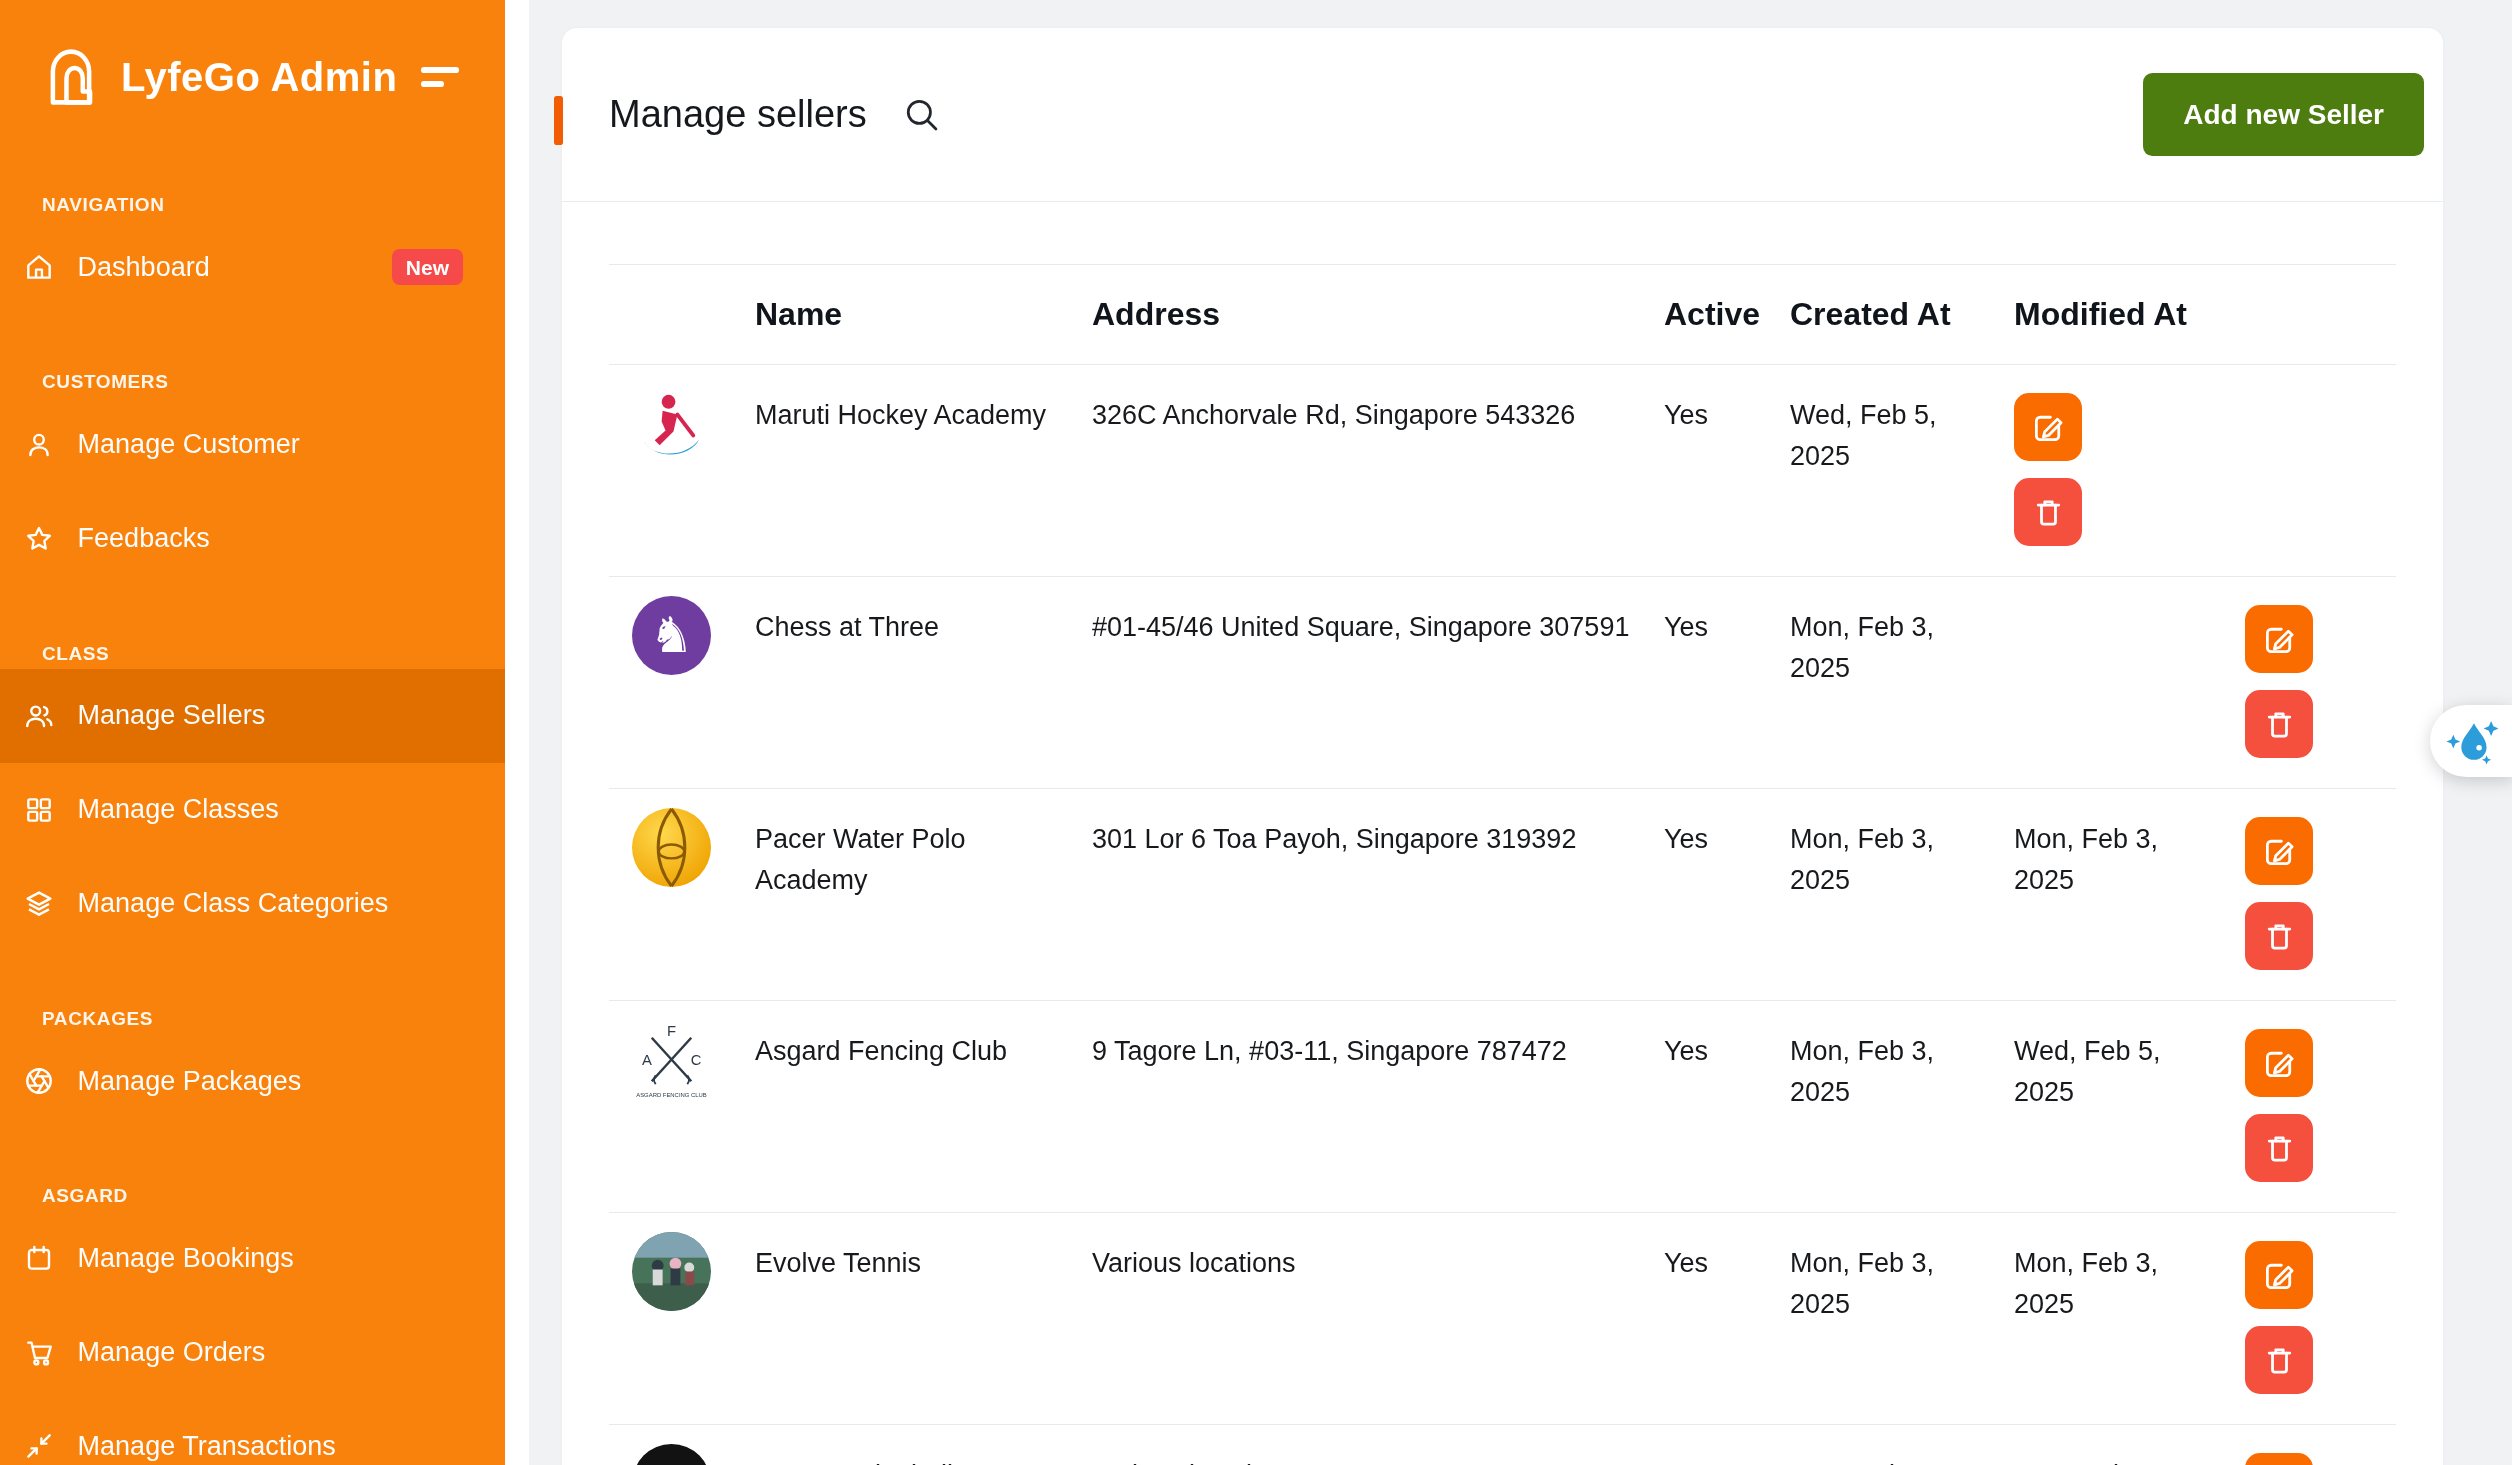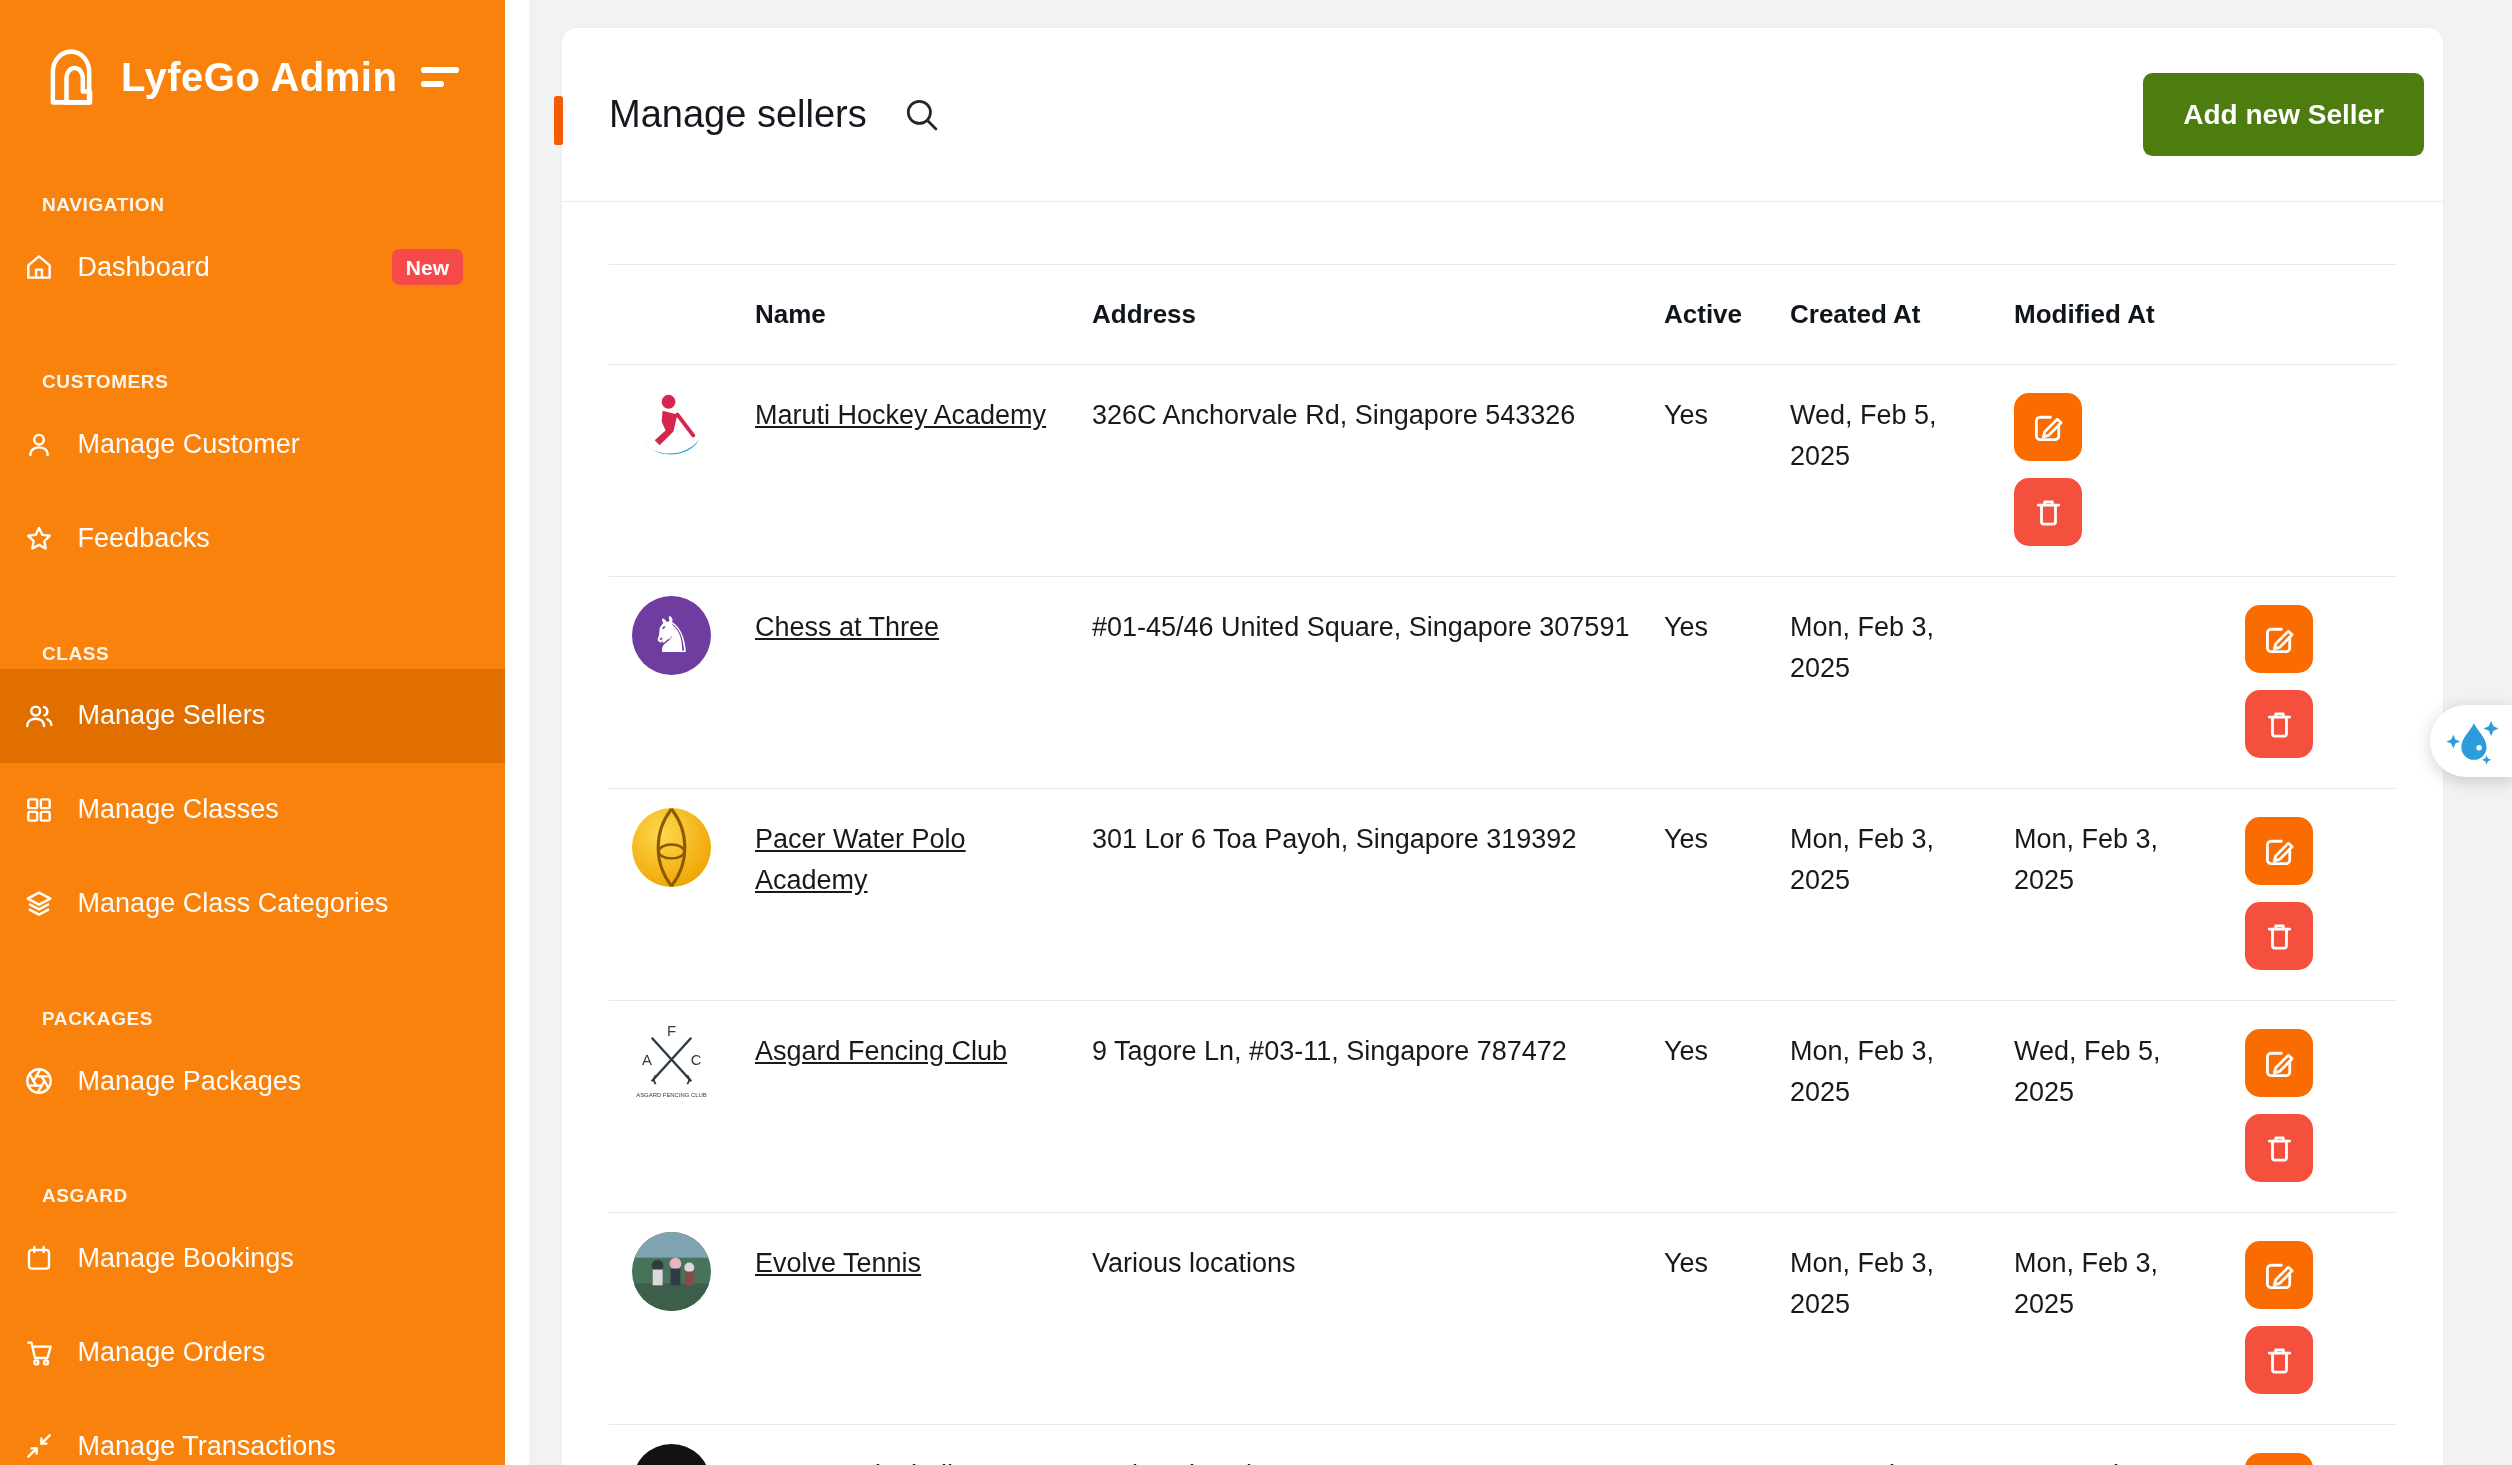--- a/index.html
+++ b/index.html
@@ -38,25 +38,25 @@
   .page-title { font-size:38px; font-weight:400; color:#15191E; }
   .search-btn { margin-left:36px; width:38px; height:38px; background:none; border:none; cursor:pointer; }
   .add-btn { margin-left:auto; margin-right:0; height:83px; padding:0 40px; border:none; cursor:pointer;
     background:#4d7c0f; color:#fff; font-size:28px; font-weight:700; border-radius:9.4px;
     font-family:inherit; }
 
   
   .tbl { margin:62px 47px 0 47px; }
   .thead, .trow { display:grid; grid-template-columns:146px 337px 572px 126px 224px 231px 150px; }
   .thead { height:101px; align-items:center; border-top:0.9px solid #E7EAED; border-bottom:0.9px solid #E7EAED;
-    font-size:26px; font-weight:700; color:#10151B; }
+    font-size:32px; font-weight:700; color:#10151B; }
   .trow { height:212px; border-bottom:1.9px solid #E7EAED; }
   .cell { padding-top:30px; font-size:27px; line-height:1.5; color:#17191C; }
   .cell span { display:inline-block; vertical-align:top; }
-  .c-name span { max-width:311px;text-decoration:underline; }
+  .c-name span { max-width:311px; }
   .c-addr span { max-width:547px; }
   .c-created span { max-width:160px; }
   .c-modified span { max-width:198px; }
   .c-logo { padding-top:19px; }
   .logo { width:79px; height:79px; margin-left:22.6px; display:block; }
   .c-actions { padding-top:28px; display:flex; flex-direction:column; gap:17px; }
   .act-btn { width:68px; height:68px; border:none; border-radius:15px; cursor:pointer;
     display:flex; align-items:center; justify-content:center; }
   .act-btn svg { width:41px; height:41px; }
   .edit { background:#FA6B00; }

